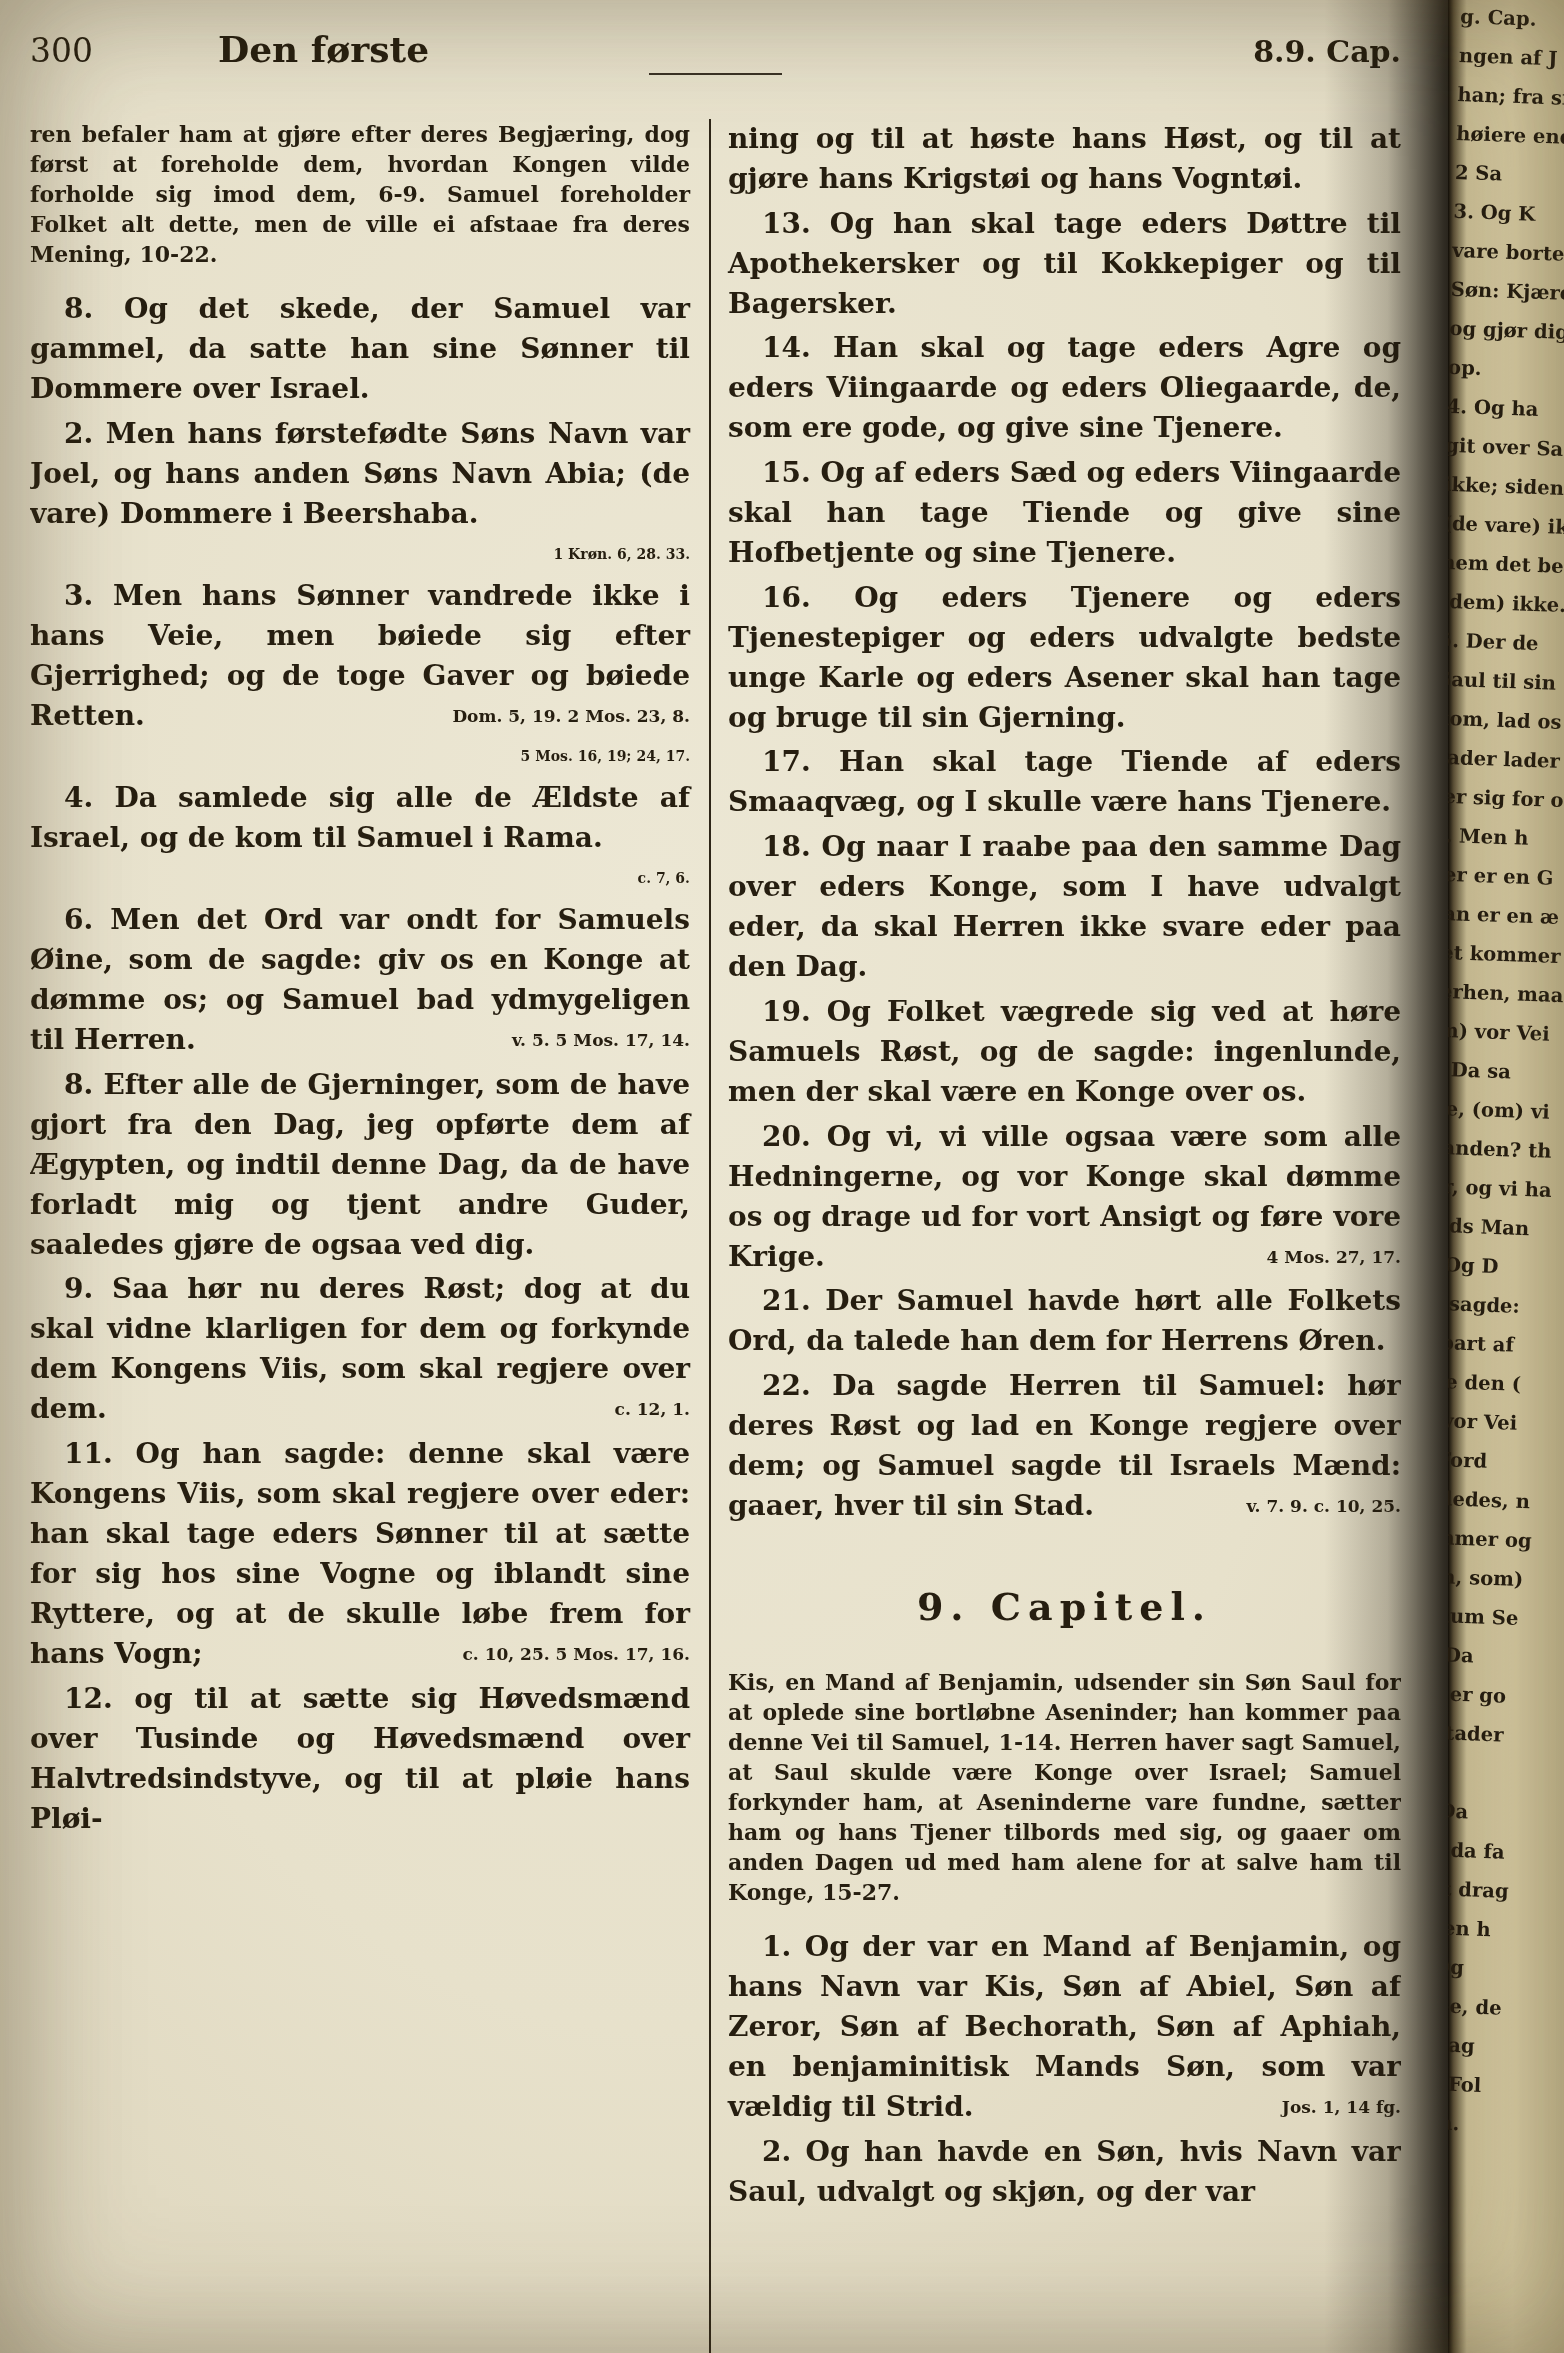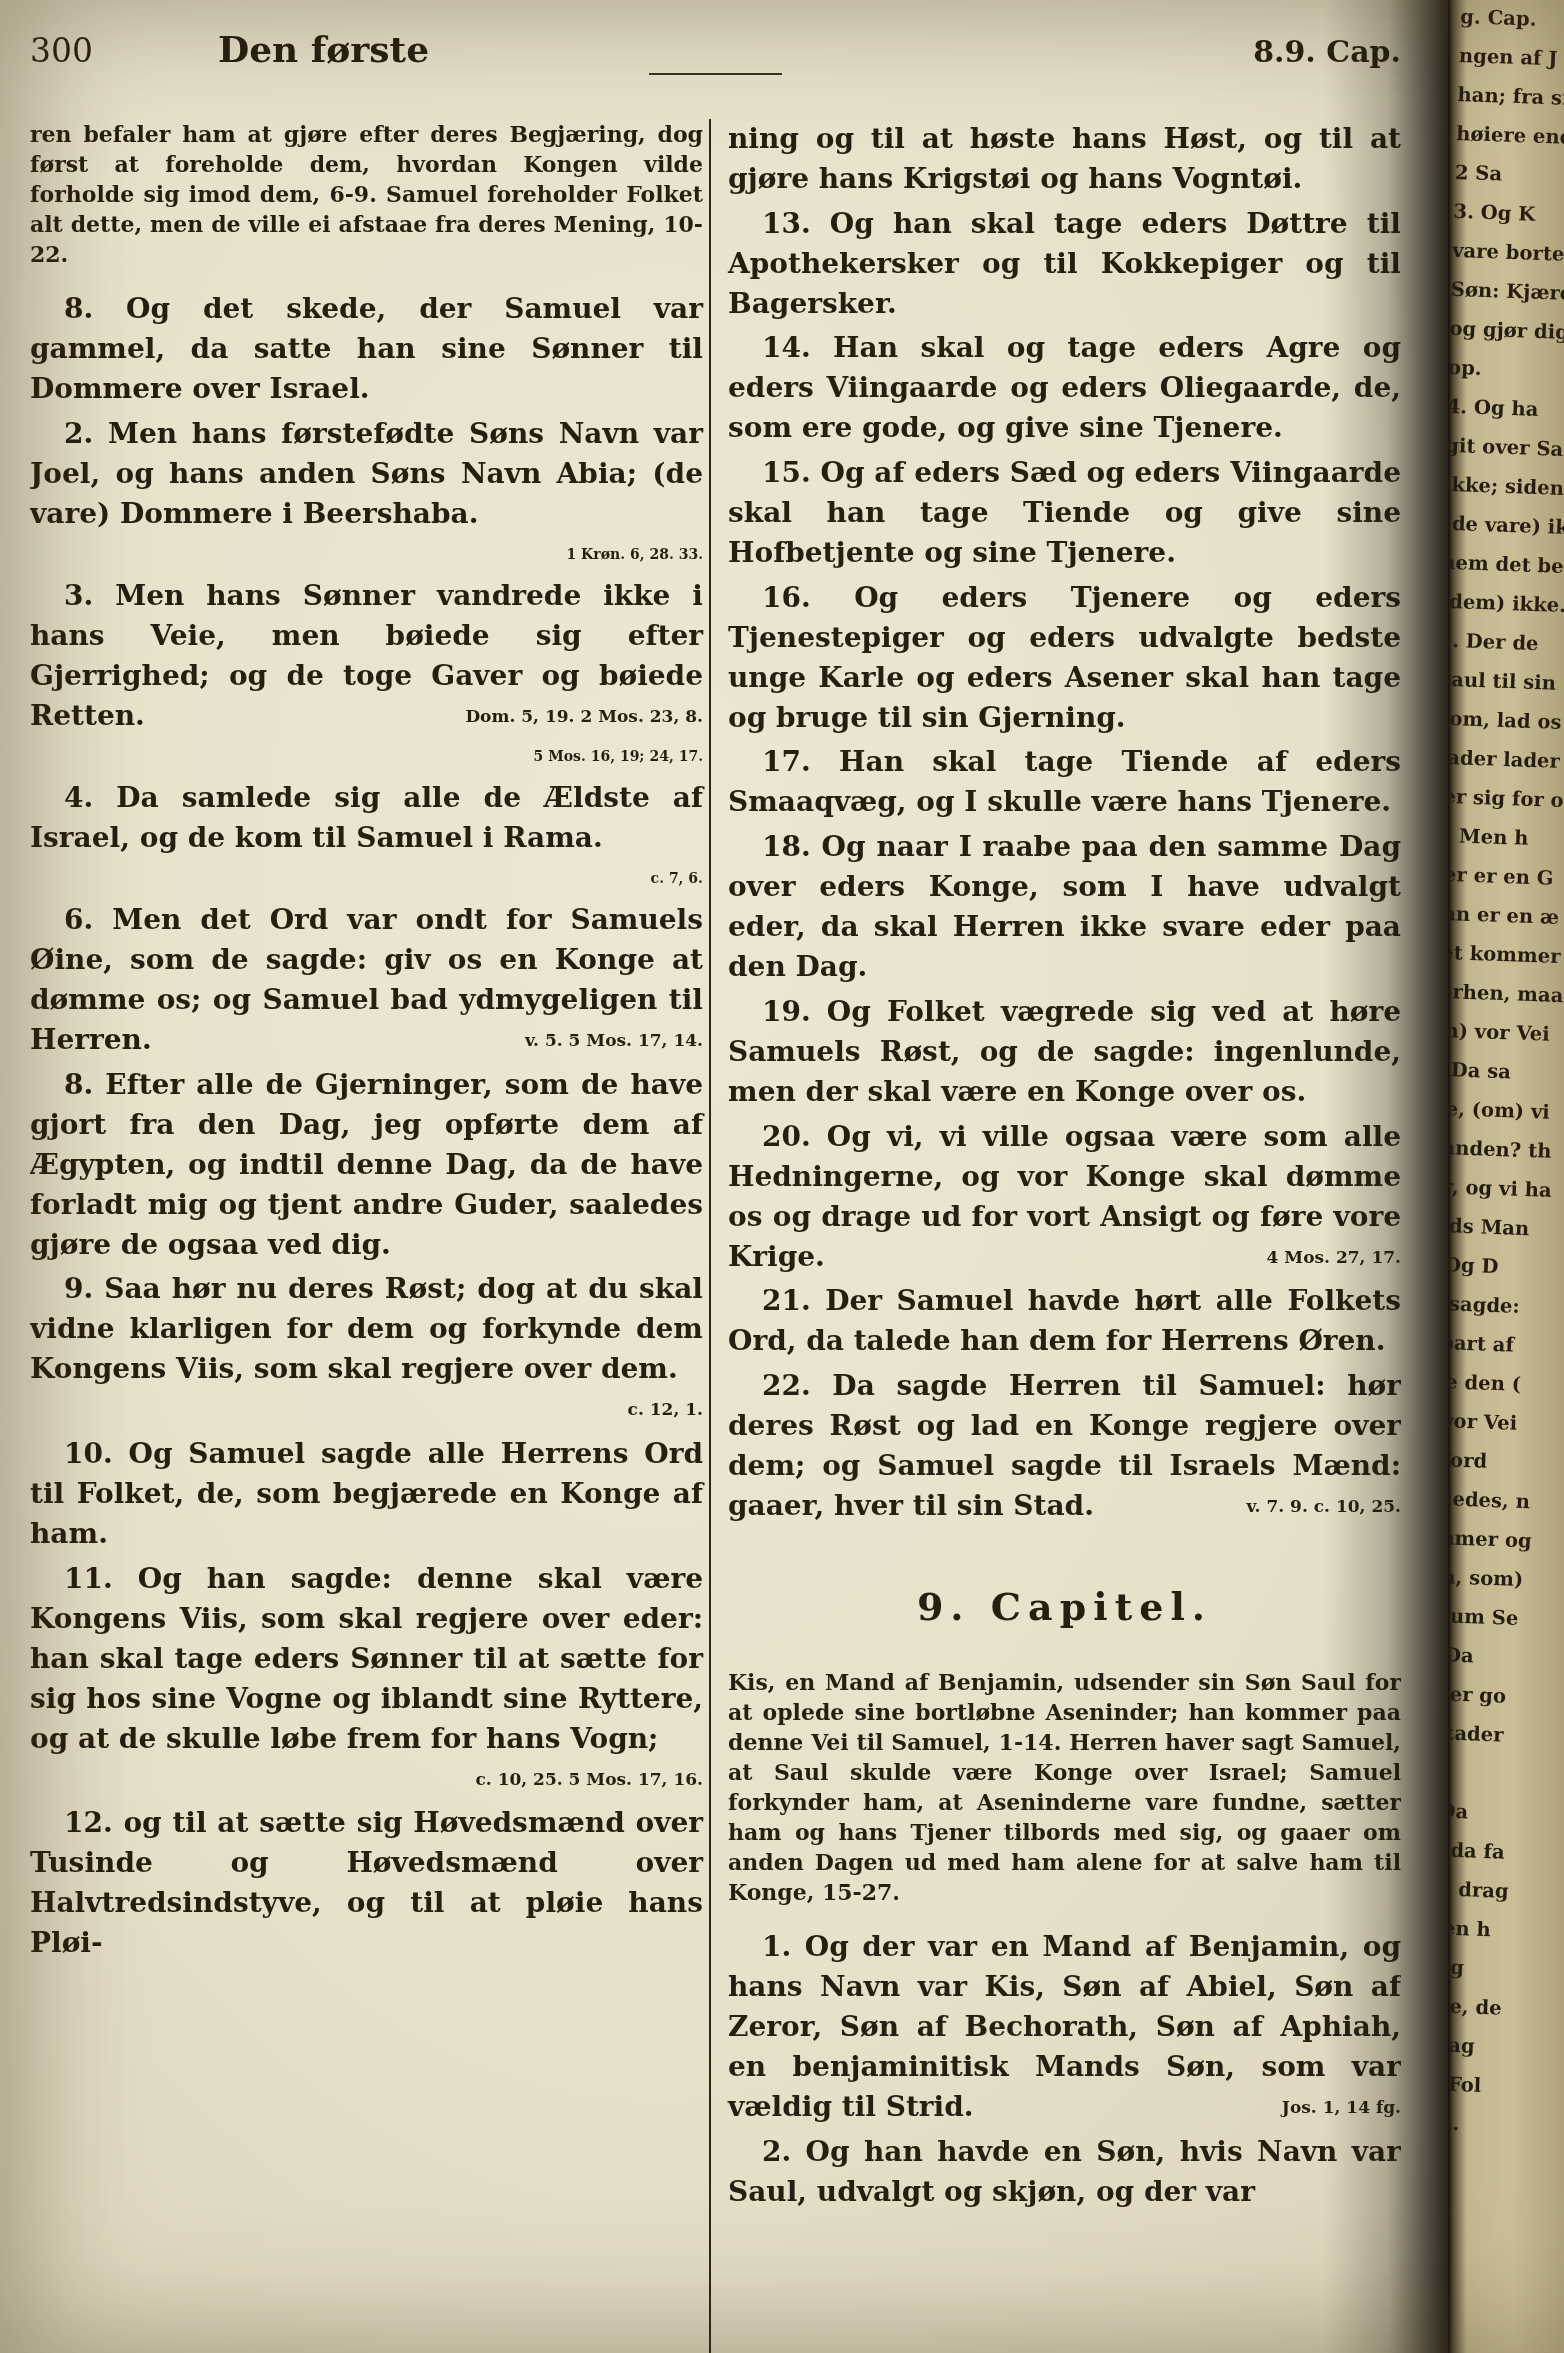--- a/index.html
+++ b/index.html
@@ -13,21 +13,21 @@
     box-shadow:inset 0 0 141px rgba(70,55,25,.30), inset 31px 0 94px rgba(70,55,25,.18);}
   
   .hdr{position:absolute;left:30px;top:28px;width:1371px;display:flex;align-items:baseline;z-index:2;}
   .hdr-left{width:188px;font-size:33px;font-weight:400;}
   .hdr-center{flex:1;text-align:left;font-size:36px;font-weight:700;}
   .title-rule{width:133px;height:2.3px;background:#3a3226;margin:3.1px auto 0;}
   .hdr-right{width:188px;text-align:right;font-size:30px;font-weight:700;}
   
   .cols{position:absolute;left:30px;top:119px;width:1371px;height:2235px;display:flex;overflow:hidden;z-index:1;}
   .col{box-sizing:border-box;}
-  .col-left{width:679px;padding-right:6px;}
+  .col-left{width:679px;padding-right:19px;}
   .col-right{flex:1;border-left:2.3px solid #2e2618;padding-left:17px;}
   p{margin:0 0 4.7px;}
   p::after{content:"";display:block;clear:both;}
   .verse,.cont{font-size:28px;line-height:40px;font-weight:700;text-align:justify;}
   .verse{text-indent:34px;}
   .cont{text-indent:0;}
   .summary{font-size:22px;line-height:30px;font-weight:700;text-align:justify;margin-bottom:20.3px;}
   .refline{font-size:14px;line-height:31px;font-weight:700;text-align:right;margin:0 0 6.3px;}
   .ref{float:right;font-size:17px;font-weight:700;padding-left:23.5px;}
   .chapter-heading{text-align:center;font-size:38px;font-weight:700;letter-spacing:7px;margin:58px 0 38px;}
@@ -58,21 +58,20 @@
       <p class="verse">8. Og det skede, der Samuel var gammel, da satte han sine Sønner til Dommere over Israel.</p>
       <p class="verse">2. Men hans førstefødte Søns Navn var Joel, og hans anden Søns Navn Abia; (de vare) Dommere i Beershaba.</p>
       <p class="refline">1 Krøn. 6, 28. 33.</p>
       <p class="verse">3. Men hans Sønner vandrede ikke i hans Veie, men bøiede sig efter Gjerrighed; og de toge Gaver og bøiede Retten.<span class="ref">Dom. 5, 19. 2 Mos. 23, 8.</span></p>
       <p class="refline">5 Mos. 16, 19; 24, 17.</p>
       <p class="verse">4. Da samlede sig alle de Ældste af Israel, og de kom til Samuel i Rama.</p>
       <p class="refline">c. 7, 6.</p>
       <p class="verse">6. Men det Ord var ondt for Samuels Øine, som de sagde: giv os en Konge at dømme os; og Samuel bad ydmygeligen til Herren.<span class="ref">v. 5. 5 Mos. 17, 14.</span></p>
       <p class="verse">8. Efter alle de Gjerninger, som de have gjort fra den Dag, jeg opførte dem af Ægypten, og indtil denne Dag, da de have forladt mig og tjent andre Guder, saaledes gjøre de ogsaa ved dig.</p>
       <p class="verse">9. Saa hør nu deres Røst; dog at du skal vidne klarligen for dem og forkynde dem Kongens Viis, som skal regjere over dem.<span class="ref">c. 12, 1.</span></p>
-      <p class="verse">10. Og Samuel sagde alle Herrens Ord til Folket, de, som begjærede en Konge af ham.</p>
       <p class="verse">11. Og han sagde: denne skal være Kongens Viis, som skal regjere over eder: han skal tage eders Sønner til at sætte for sig hos sine Vogne og iblandt sine Ryttere, og at de skulle løbe frem for hans Vogn;<span class="ref">c. 10, 25. 5 Mos. 17, 16.</span></p>
       <p class="verse">12. og til at sætte sig Høvedsmænd over Tusinde og Høvedsmænd over Halvtredsindstyve, og til at pløie hans Pløi-</p>
     </div>
   <div class="col col-right">
       <p class="cont">ning og til at høste hans Høst, og til at gjøre hans Krigstøi og hans Vogntøi.</p>
       <p class="verse">13. Og han skal tage eders Døttre til Apothekersker og til Kokkepiger og til Bagersker.</p>
       <p class="verse">14. Han skal og tage eders Agre og eders Viingaarde og eders Oliegaarde, de, som ere gode, og give sine Tjenere.</p>
       <p class="verse">15. Og af eders Sæd og eders Viingaarde skal han tage Tiende og give sine Hofbetjente og sine Tjenere.</p>
       <p class="verse">16. Og eders Tjenere og eders Tjenestepiger og eders udvalgte bedste unge Karle og eders Asener skal han tage og bruge til sin Gjerning.</p>
       <p class="verse">17. Han skal tage Tiende af eders Smaaqvæg, og I skulle være hans Tjenere.</p>

